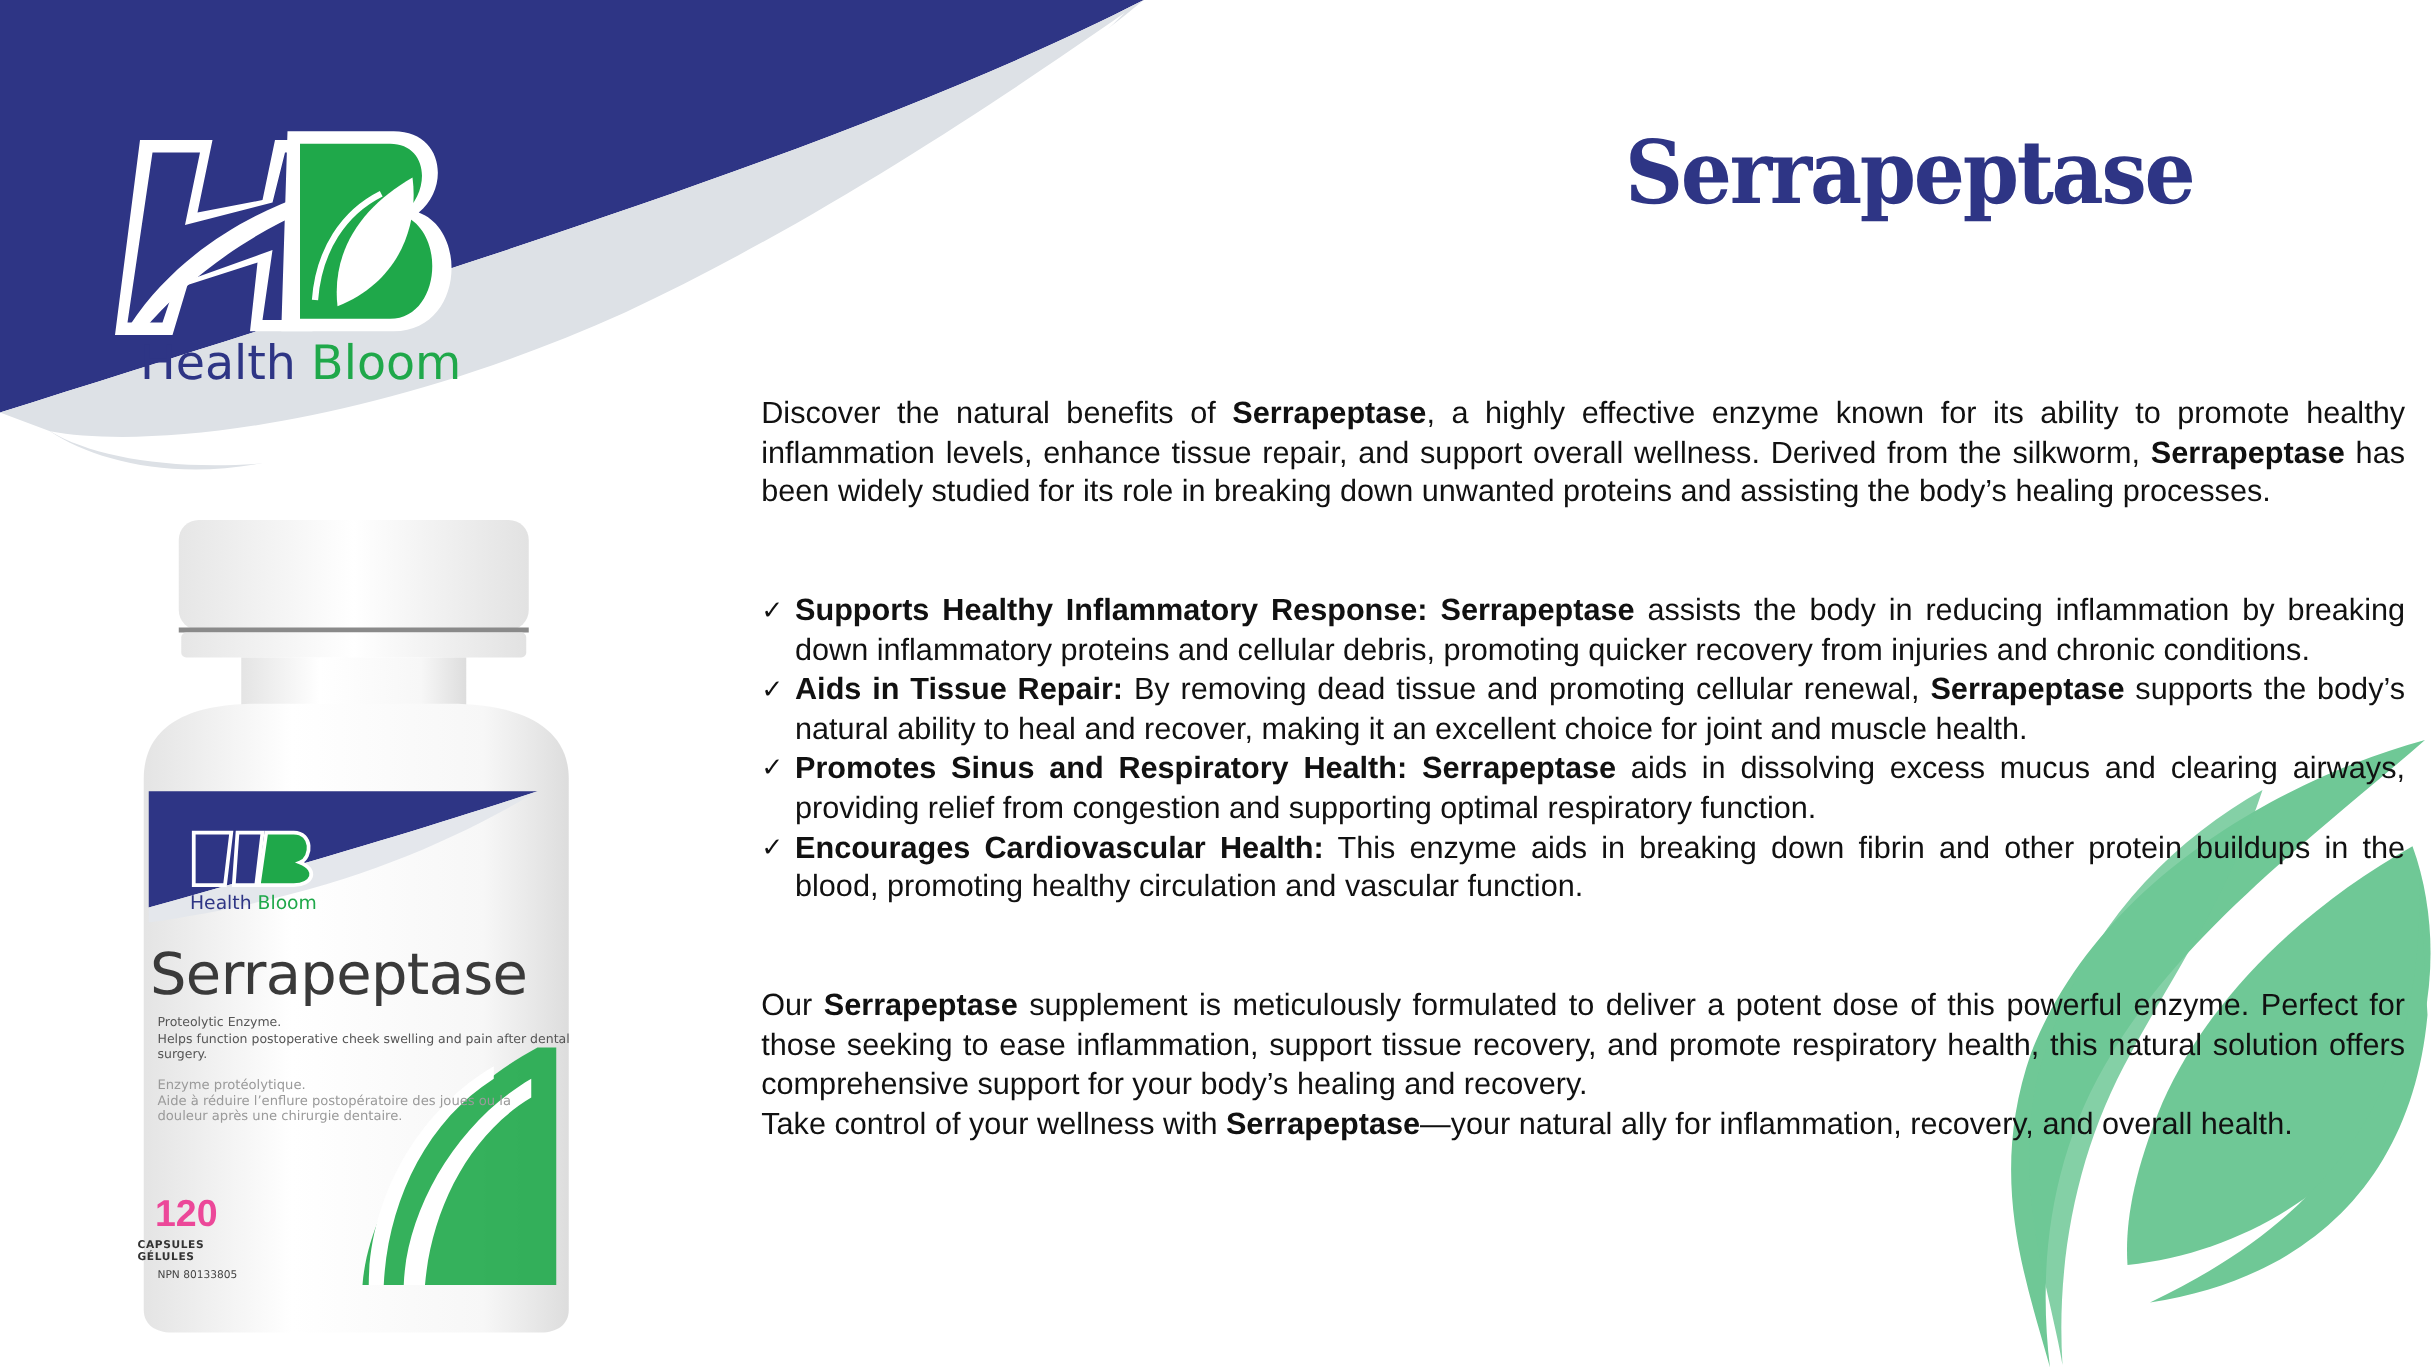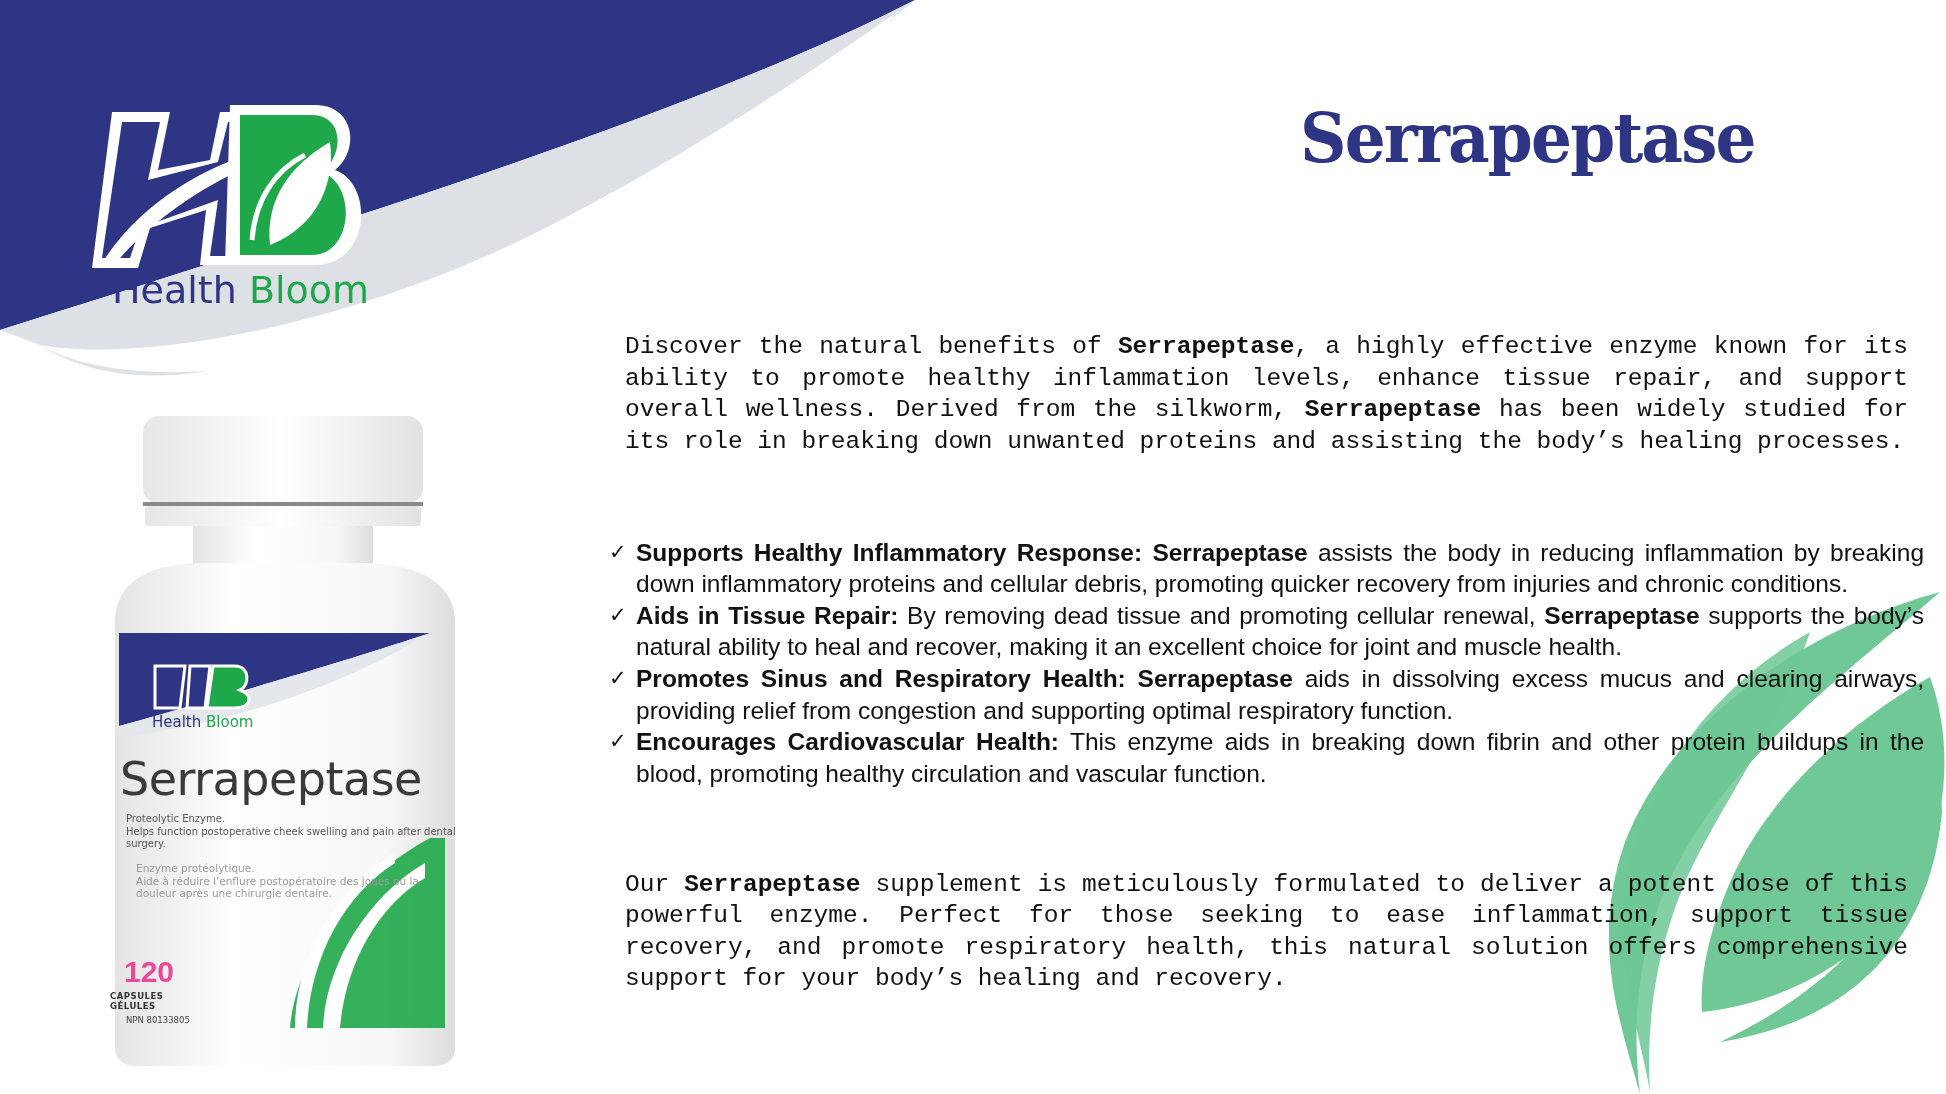--- a/index.html
+++ b/index.html
@@ -24,21 +24,21 @@
     font-family: "DejaVu Serif", serif; font-weight: bold;
     font-size: 70px; color: #2e3585; letter-spacing: -2px;
     transform: scaleX(0.92); transform-origin: left center;
   }
 
   .content {
     position: absolute; left: 609px; top: 315px; width: 1315px;
     font-size: 24.5px; line-height: 31.6px; text-align: justify;
     z-index: 2;
   }
-  .content p { margin: 16px; font-family: Liberation Mono, monospace; }
+  .content p { margin: 0; }
   .content .gap { height: 31.6px; }
   .content b { font-weight: bold; }
   .benefits { list-style: none; margin: 0; padding: 0; }
   .benefits li { position: relative; padding-left: 27px; }
   .benefits li .check { position: absolute; left: 0; top: 0; font-family: "DejaVu Sans", sans-serif; font-size: 21px; }
 
   .bottle { position: absolute; left: 95px; top: 408px; width: 375px; height: 660px; z-index: 1; }
   .bottle-label-brand {
     position: absolute; left: 152px; top: 713px; font-family: "DejaVu Sans", sans-serif;
     font-size: 15px; white-space: nowrap; z-index: 3;
@@ -48,21 +48,21 @@
   .bottle-name {
     position: absolute; left: 120px; top: 752px; z-index: 3;
     font-family: "DejaVu Sans", sans-serif; font-size: 46px; color: #3a3a3a; letter-spacing: -0.5px;
   }
   .bottle-desc {
     position: absolute; left: 126px; top: 813px; width: 330px; z-index: 3;
     font-family: "DejaVu Sans", sans-serif; font-size: 10px; line-height: 12.5px; color: #555;
   }
   .bottle-desc-fr {
     position: absolute; left: 126px; top: 862px; width: 300px; z-index: 3;
-    font-family: "DejaVu Sans", sans-serif; font-size: 10.5px; line-height: 12.5px; color: #9a9a9a; margin-left: 10px;
+    font-family: "DejaVu Sans", sans-serif; font-size: 10.5px; line-height: 12.5px; color: #9a9a9a;
   }
   .bottle-count {
     position: absolute; left: 124px; top: 955px; z-index: 3;
     font-family: Liberation Sans, sans-serif; font-weight: bold; font-size: 30px; color: #ec4899;
   }
   .bottle-caps {
     position: absolute; left: 110px; top: 992px; z-index: 3;
     font-family: "DejaVu Sans", sans-serif; font-weight: bold; font-size: 8.5px; line-height: 9.5px; color: #333; letter-spacing: 0.5px;
   }
   .bottle-npn {
@@ -156,13 +156,14 @@
   <div class="gap"></div>
   <ul class="benefits">
     <li><span class="check">✓</span><b>Supports Healthy Inflammatory Response:</b><b> Serrapeptase</b><span> assists the body in reducing inflammation by breaking down inflammatory proteins and cellular debris, promoting quicker recovery from injuries and chronic conditions.</span></li>
     <li><span class="check">✓</span><b>Aids in Tissue Repair:</b><span> By removing dead tissue and promoting cellular renewal, </span><b>Serrapeptase</b><span> supports the body’s natural ability to heal and recover, making it an excellent choice for joint and muscle health.</span></li>
     <li><span class="check">✓</span><b>Promotes Sinus and Respiratory Health:</b><b> Serrapeptase</b><span> aids in dissolving excess mucus and clearing airways, providing relief from congestion and supporting optimal respiratory function.</span></li>
     <li><span class="check">✓</span><b>Encourages Cardiovascular Health:</b><span> This enzyme aids in breaking down fibrin and other protein buildups in the blood, promoting healthy circulation and vascular function.</span></li>
   </ul>
   <div class="gap"></div>
   <div class="gap"></div>
   <p><span>Our </span><b>Serrapeptase</b><span> supplement is meticulously formulated to deliver a potent dose of this powerful enzyme. Perfect for those seeking to ease inflammation, support tissue recovery, and promote respiratory health, this natural solution offers comprehensive support for your body’s healing and recovery.</span></p>
+  <p><span>Take control of your wellness with </span><b>Serrapeptase</b><span>—your natural ally for inflammation, recovery, and overall health.</span></p>
 </div>
 
 </body></html>

